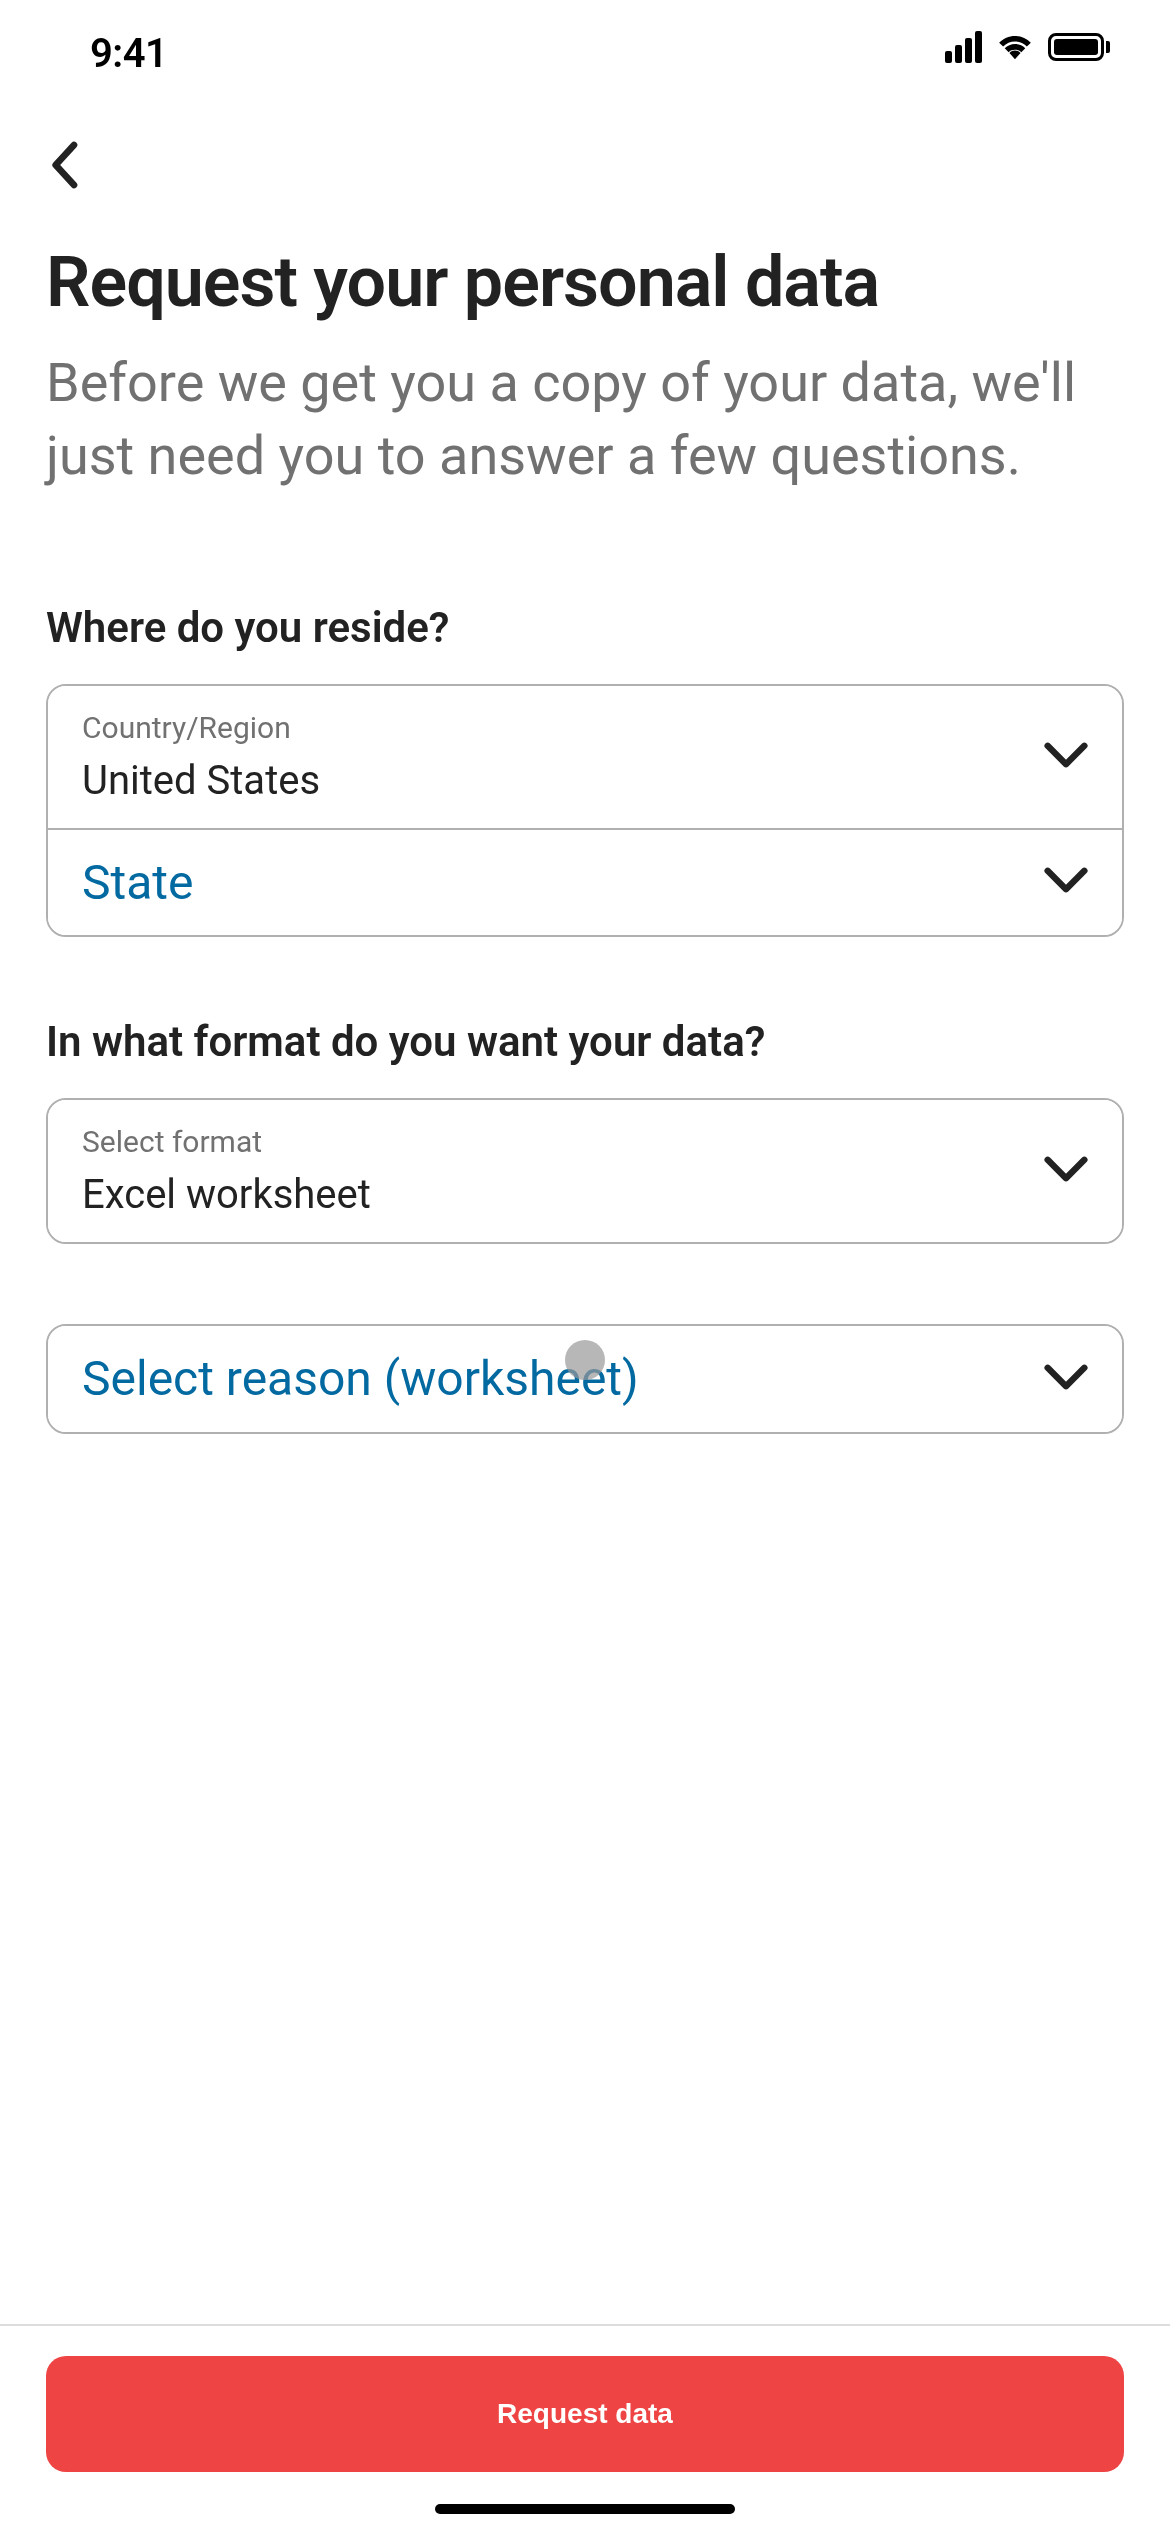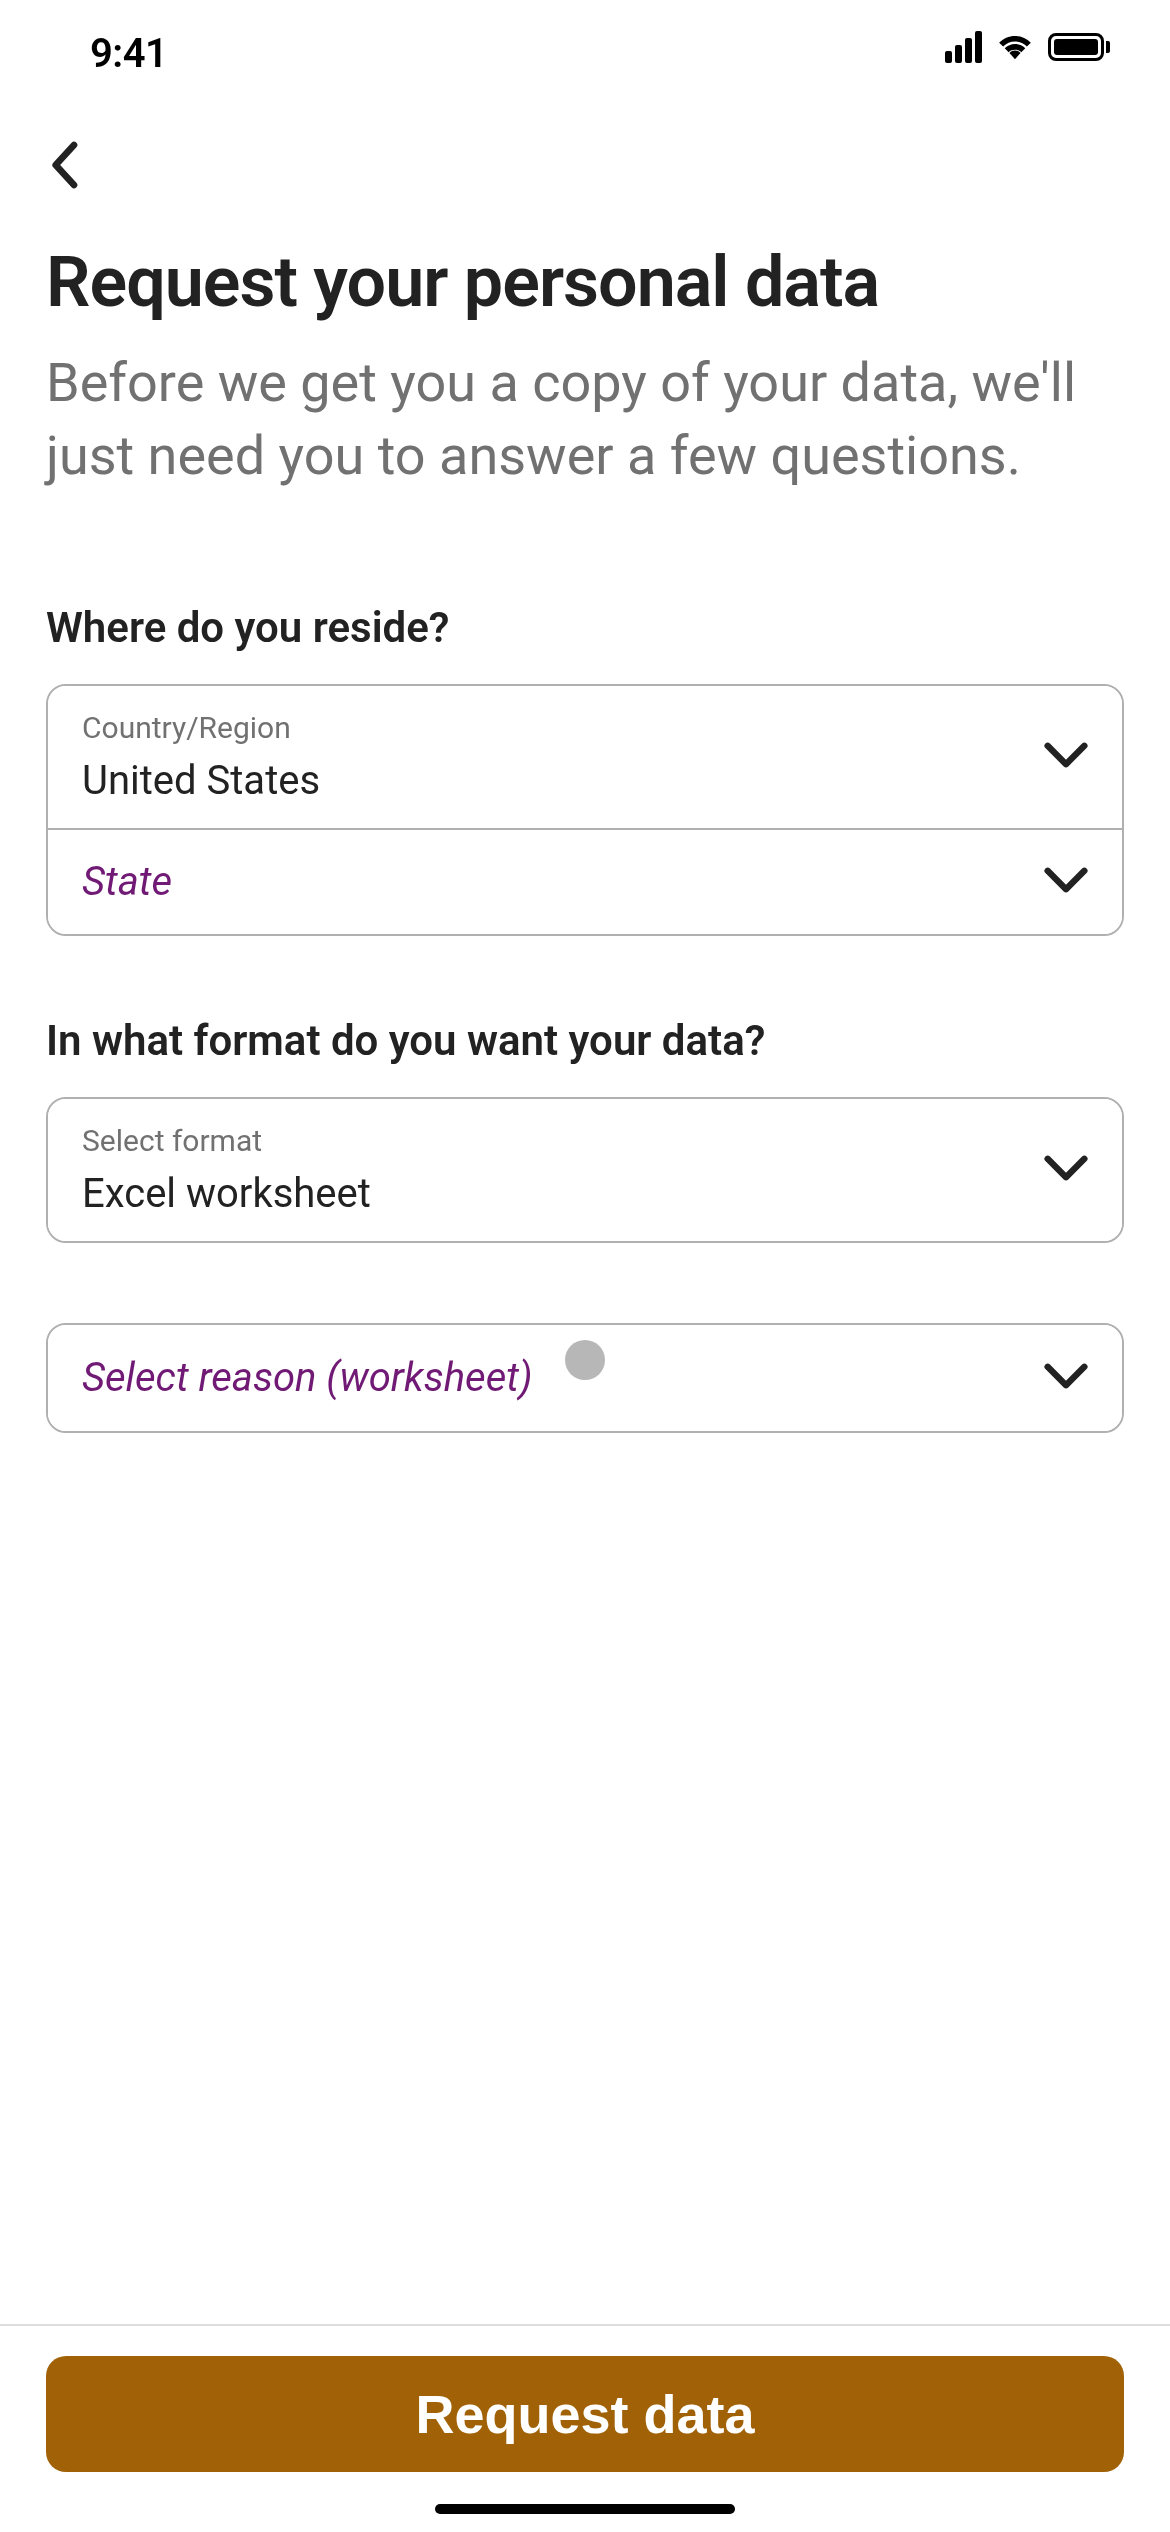--- a/index.html
+++ b/index.html
@@ -132,45 +132,44 @@
       font-size: 30px;
       color: #717171;
       font-weight: 400;
     }
     .select-value {
       font-size: 40px;
       color: #222;
       font-weight: 400;
     }
     .select-placeholder {
-      font-size: 40px;
-      color: #701a75;
+      font-size: 48px;
+      color: #0369a1;
       font-weight: 400;
-      font-style: italic;
     }
     .chevron-down svg {
       width: 44px;
       height: 28px;
     }
     .bottom-bar {
       position: absolute;
       bottom: 0;
       left: 0;
       right: 0;
       border-top: 2px solid #DDDDDD;
       padding: 30px 46px 60px;
       background: #fff;
     }
     .primary-button {
       width: 100%;
       height: 116px;
-      background: #a16207;
+      background: #ef4444;
       border: none;
       border-radius: 20px;
-      font-size: 54px;
+      font-size: 28px;
       font-weight: 600;
       color: #ffffff;
       display: flex;
       align-items: center;
       justify-content: center;
     }
     .home-indicator {
       position: absolute;
       bottom: 18px;
       left: 50%;

